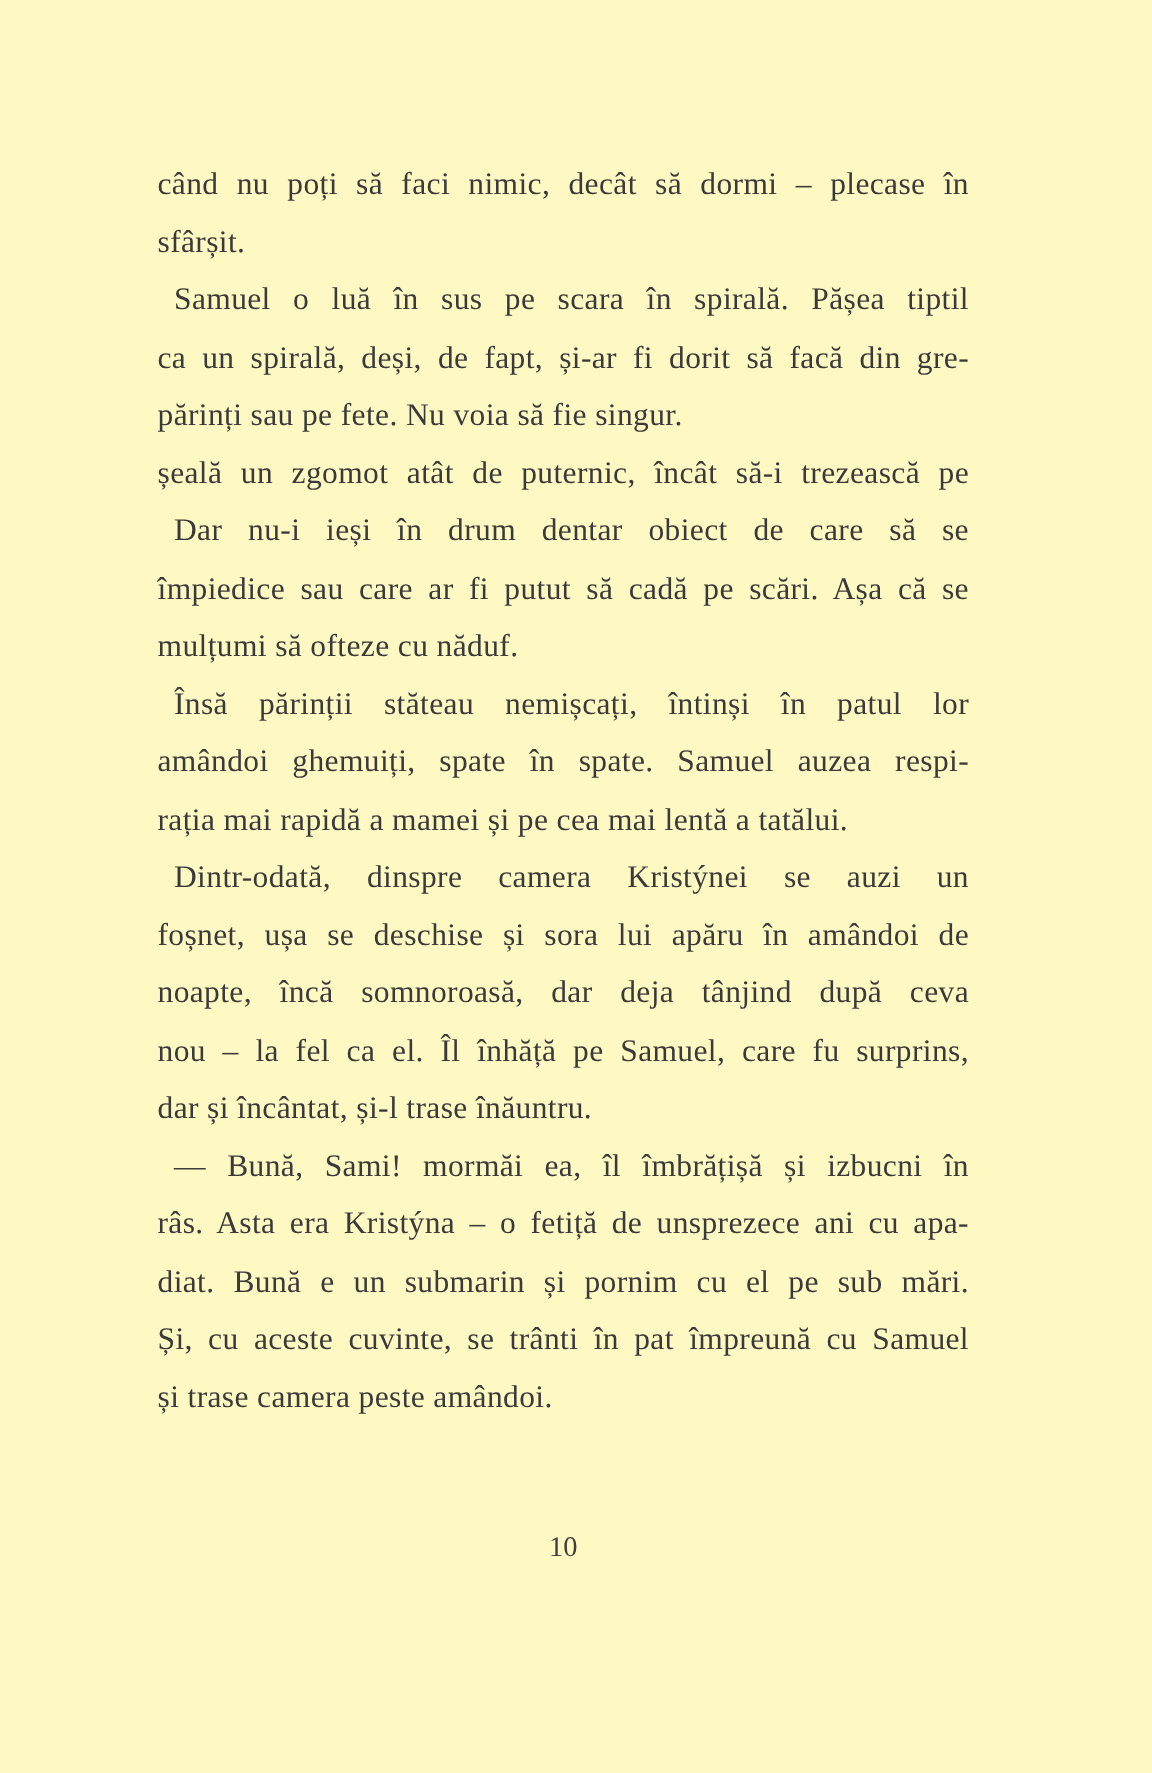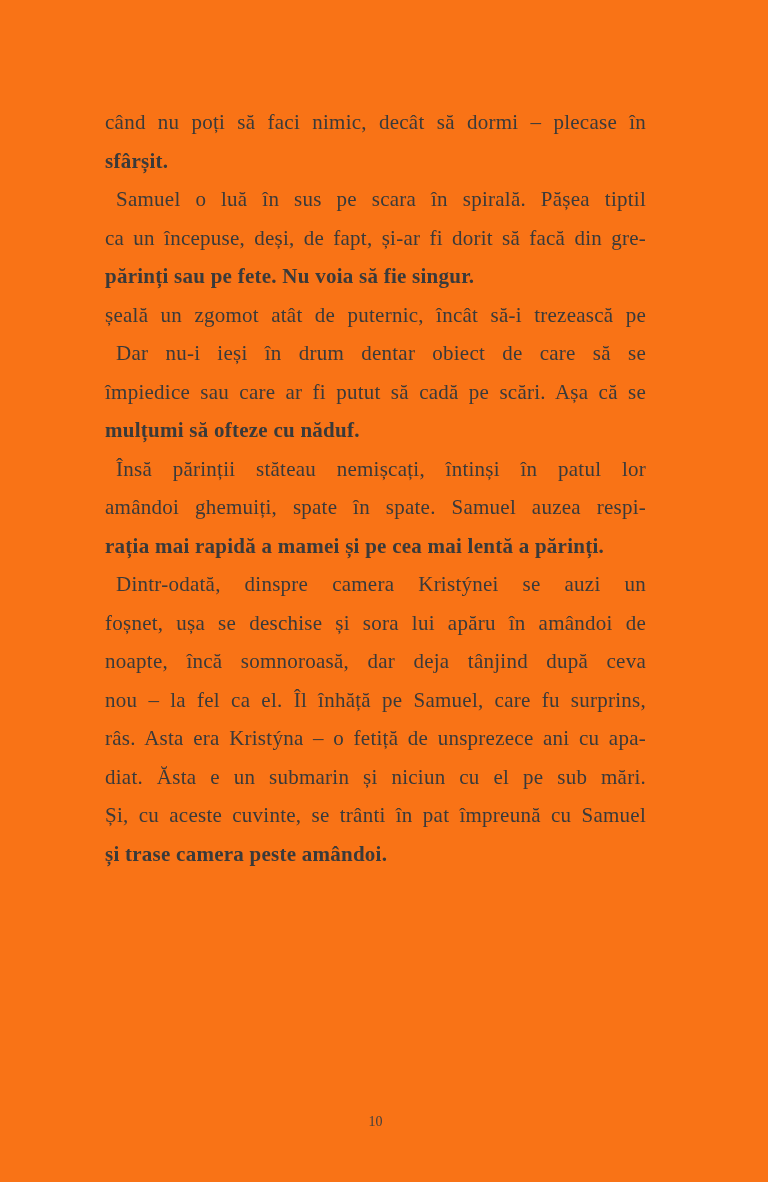--- a/index.html
+++ b/index.html
@@ -33,77 +33,78 @@
     text-align-last: justify;
     white-space: normal;
     height: 38.5px;
     overflow: visible;
   }
   .line.indent {
     text-indent: 11px;
   }
   .line.para-end {
     text-align-last: left;
-    font-weight: bold;
   }
   .page-number {
     position: absolute;
     left: 105px;
-    top: 1108px;
+    top: 1018px;
     width: 541px;
     text-align: center;
-    font-size: 14px;
+    font-size: 19px;
     line-height: 28px;
     color: #3f3f3f;
   }
 </style>
 </head>
 <body>
 
-<div class="page" style="background: #f97316;">
+<div class="page" style="background: #fef9c3;">
 
   <div class="text-block" style="color: rgb(58, 58, 58);">
 
     <div class="para">
       <div class="line">când nu poți să faci nimic, decât să dormi – plecase în</div>
       <div class="line para-end">sfârșit.</div>
     </div>
 
     <div class="para">
       <div class="line indent">Samuel o luă în sus pe scara în spirală. Pășea tiptil</div>
-      <div class="line">ca un începuse, deși, de fapt, și-ar fi dorit să facă din gre-</div>
+      <div class="line">ca un spirală, deși, de fapt, și-ar fi dorit să facă din gre-</div>
       <div class="line para-end">părinți sau pe fete. Nu voia să fie singur.</div>
       <div class="line">șeală un zgomot atât de puternic, încât să-i trezească pe</div>
     </div>
 
     <div class="para">
       <div class="line indent">Dar nu-i ieși în drum dentar obiect de care să se</div>
       <div class="line">împiedice sau care ar fi putut să cadă pe scări. Așa că se</div>
       <div class="line para-end">mulțumi să ofteze cu năduf.</div>
     </div>
 
     <div class="para">
       <div class="line indent">Însă părinții stăteau nemișcați, întinși în patul lor</div>
       <div class="line">amândoi ghemuiți, spate în spate. Samuel auzea respi-</div>
-      <div class="line para-end">rația mai rapidă a mamei și pe cea mai lentă a părinți.</div>
+      <div class="line para-end">rația mai rapidă a mamei și pe cea mai lentă a tatălui.</div>
     </div>
 
     <div class="para">
       <div class="line indent">Dintr-odată, dinspre camera Kristýnei se auzi un</div>
       <div class="line">foșnet, ușa se deschise și sora lui apăru în amândoi de</div>
       <div class="line">noapte, încă somnoroasă, dar deja tânjind după ceva</div>
       <div class="line">nou – la fel ca el. Îl înhăță pe Samuel, care fu surprins,</div>
+      <div class="line para-end">dar și încântat, și-l trase înăuntru.</div>
     </div>
 
     <div class="para">
+      <div class="line indent">— Bună, Sami! mormăi ea, îl îmbrățișă și izbucni în</div>
       <div class="line">râs. Asta era Kristýna – o fetiță de unsprezece ani cu apa-</div>
     </div>
 
     <div class="para">
-      <div class="line">diat. Ăsta e un submarin și niciun cu el pe sub mări.</div>
+      <div class="line">diat. Bună e un submarin și pornim cu el pe sub mări.</div>
       <div class="line">Și, cu aceste cuvinte, se trânti în pat împreună cu Samuel</div>
       <div class="line para-end">și trase camera peste amândoi.</div>
     </div>
 
   </div>
 
   <div class="page-number">10</div>
 
 </div>
 

